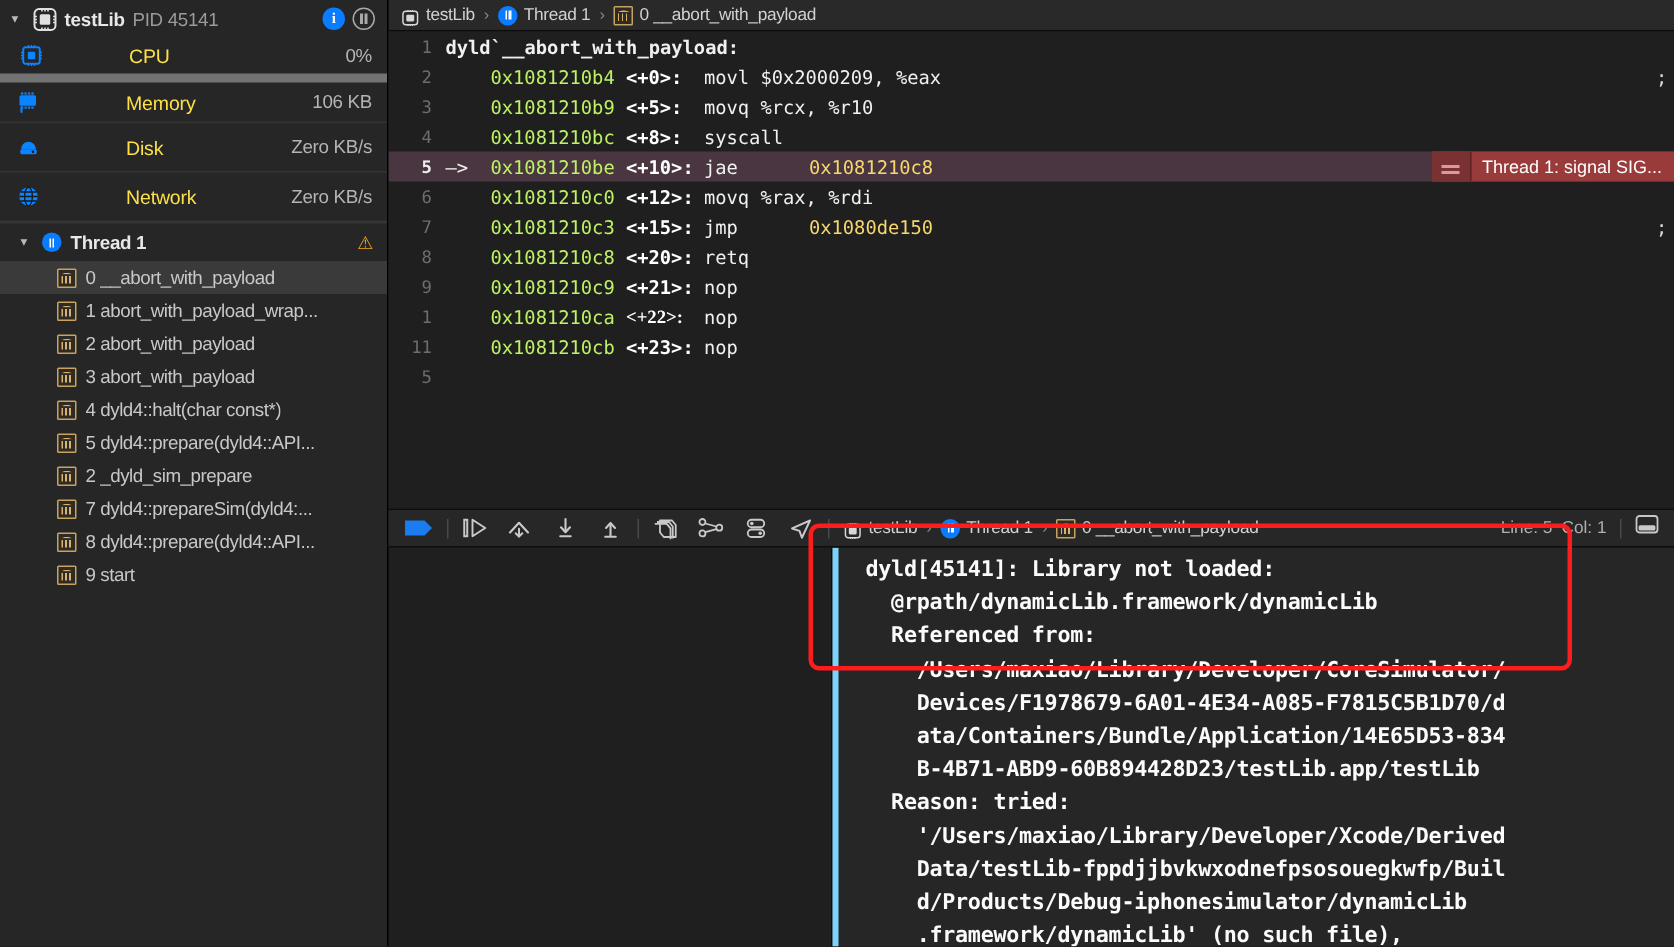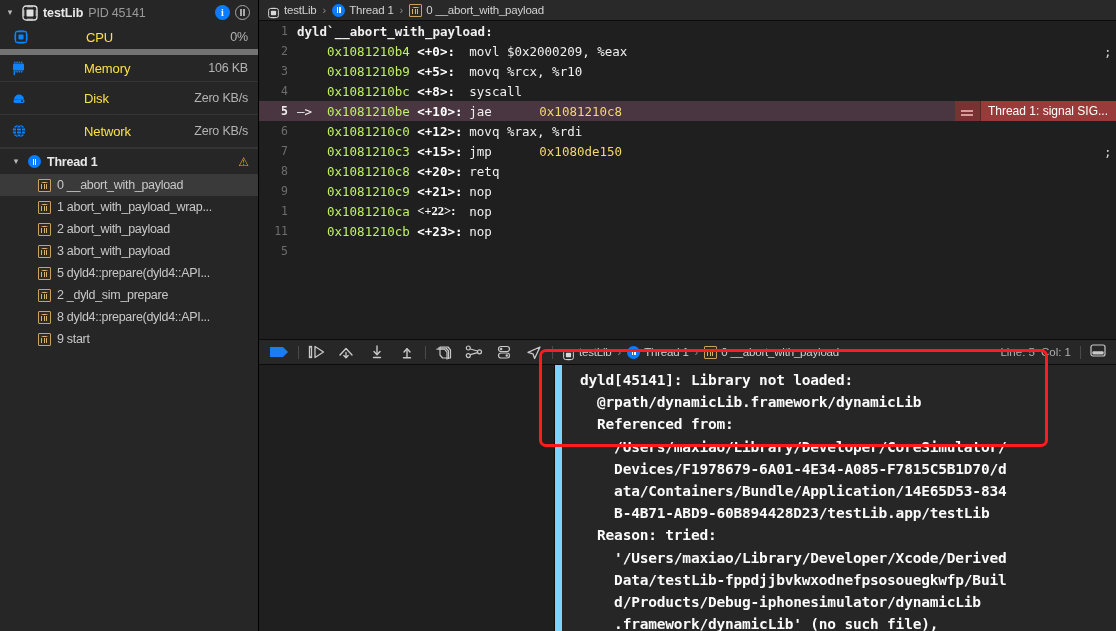--- a/index.html
+++ b/index.html
@@ -153,21 +153,21 @@
   .dbg-sep { width: 1px; height: 13px; background: #4a4a4a; margin: 0 3px; }
   .bar-right { margin-left: auto; display:flex; align-items:center; gap:6px; padding-right:4px;}
   .linecol { color: #b0b0b0; font-size: 11.5px; }
   .dbg-crumbs { display: flex; align-items: center; gap: 4px; padding-left: 6px; }
 
   .debug-body { flex: 1; display: flex; min-height: 0; }
   .vars-pane { width: 296px; background: #1f1f1f; border-right: 1px solid #0c0c0c; flex: none; }
   .console-pane {
     flex: 1; background: #262626; min-width: 0; overflow: hidden;
     padding: 4px 0 0 0;
-    border-left: 7px solid #7dd3fc;
+    border-left: 4px solid #7dd3fc;
   }
   .console-text {
     font-family: "DejaVu Sans Mono", "Liberation Mono", monospace;
     font-size: 14.5px; font-weight: bold; color: #fbfbfb;
     line-height: 22.2px; white-space: pre; padding-left: 18px;
     letter-spacing: -0.2px;
   }
 
   
   .annot {
@@ -291,25 +291,33 @@
         <div class="frame-row">
           <span class="bank-ico"></span>
           <span class="frame-text">2 abort_with_payload</span>
         </div>
         <div class="frame-row">
           <span class="bank-ico"></span>
           <span class="frame-text">3 abort_with_payload</span>
         </div>
         <div class="frame-row">
           <span class="bank-ico"></span>
+          <span class="frame-text">4 dyld4::halt(char const*)</span>
+        </div>
+        <div class="frame-row">
+          <span class="bank-ico"></span>
           <span class="frame-text">5 dyld4::prepare(dyld4::API...</span>
         </div>
         <div class="frame-row">
           <span class="bank-ico"></span>
           <span class="frame-text">2 _dyld_sim_prepare</span>
+        </div>
+        <div class="frame-row">
+          <span class="bank-ico"></span>
+          <span class="frame-text">7 dyld4::prepareSim(dyld4:...</span>
         </div>
         <div class="frame-row">
           <span class="bank-ico"></span>
           <span class="frame-text">8 dyld4::prepare(dyld4::API...</span>
         </div>
         <div class="frame-row">
           <span class="bank-ico"></span>
           <span class="frame-text">9 start</span>
         </div>
       </div>

